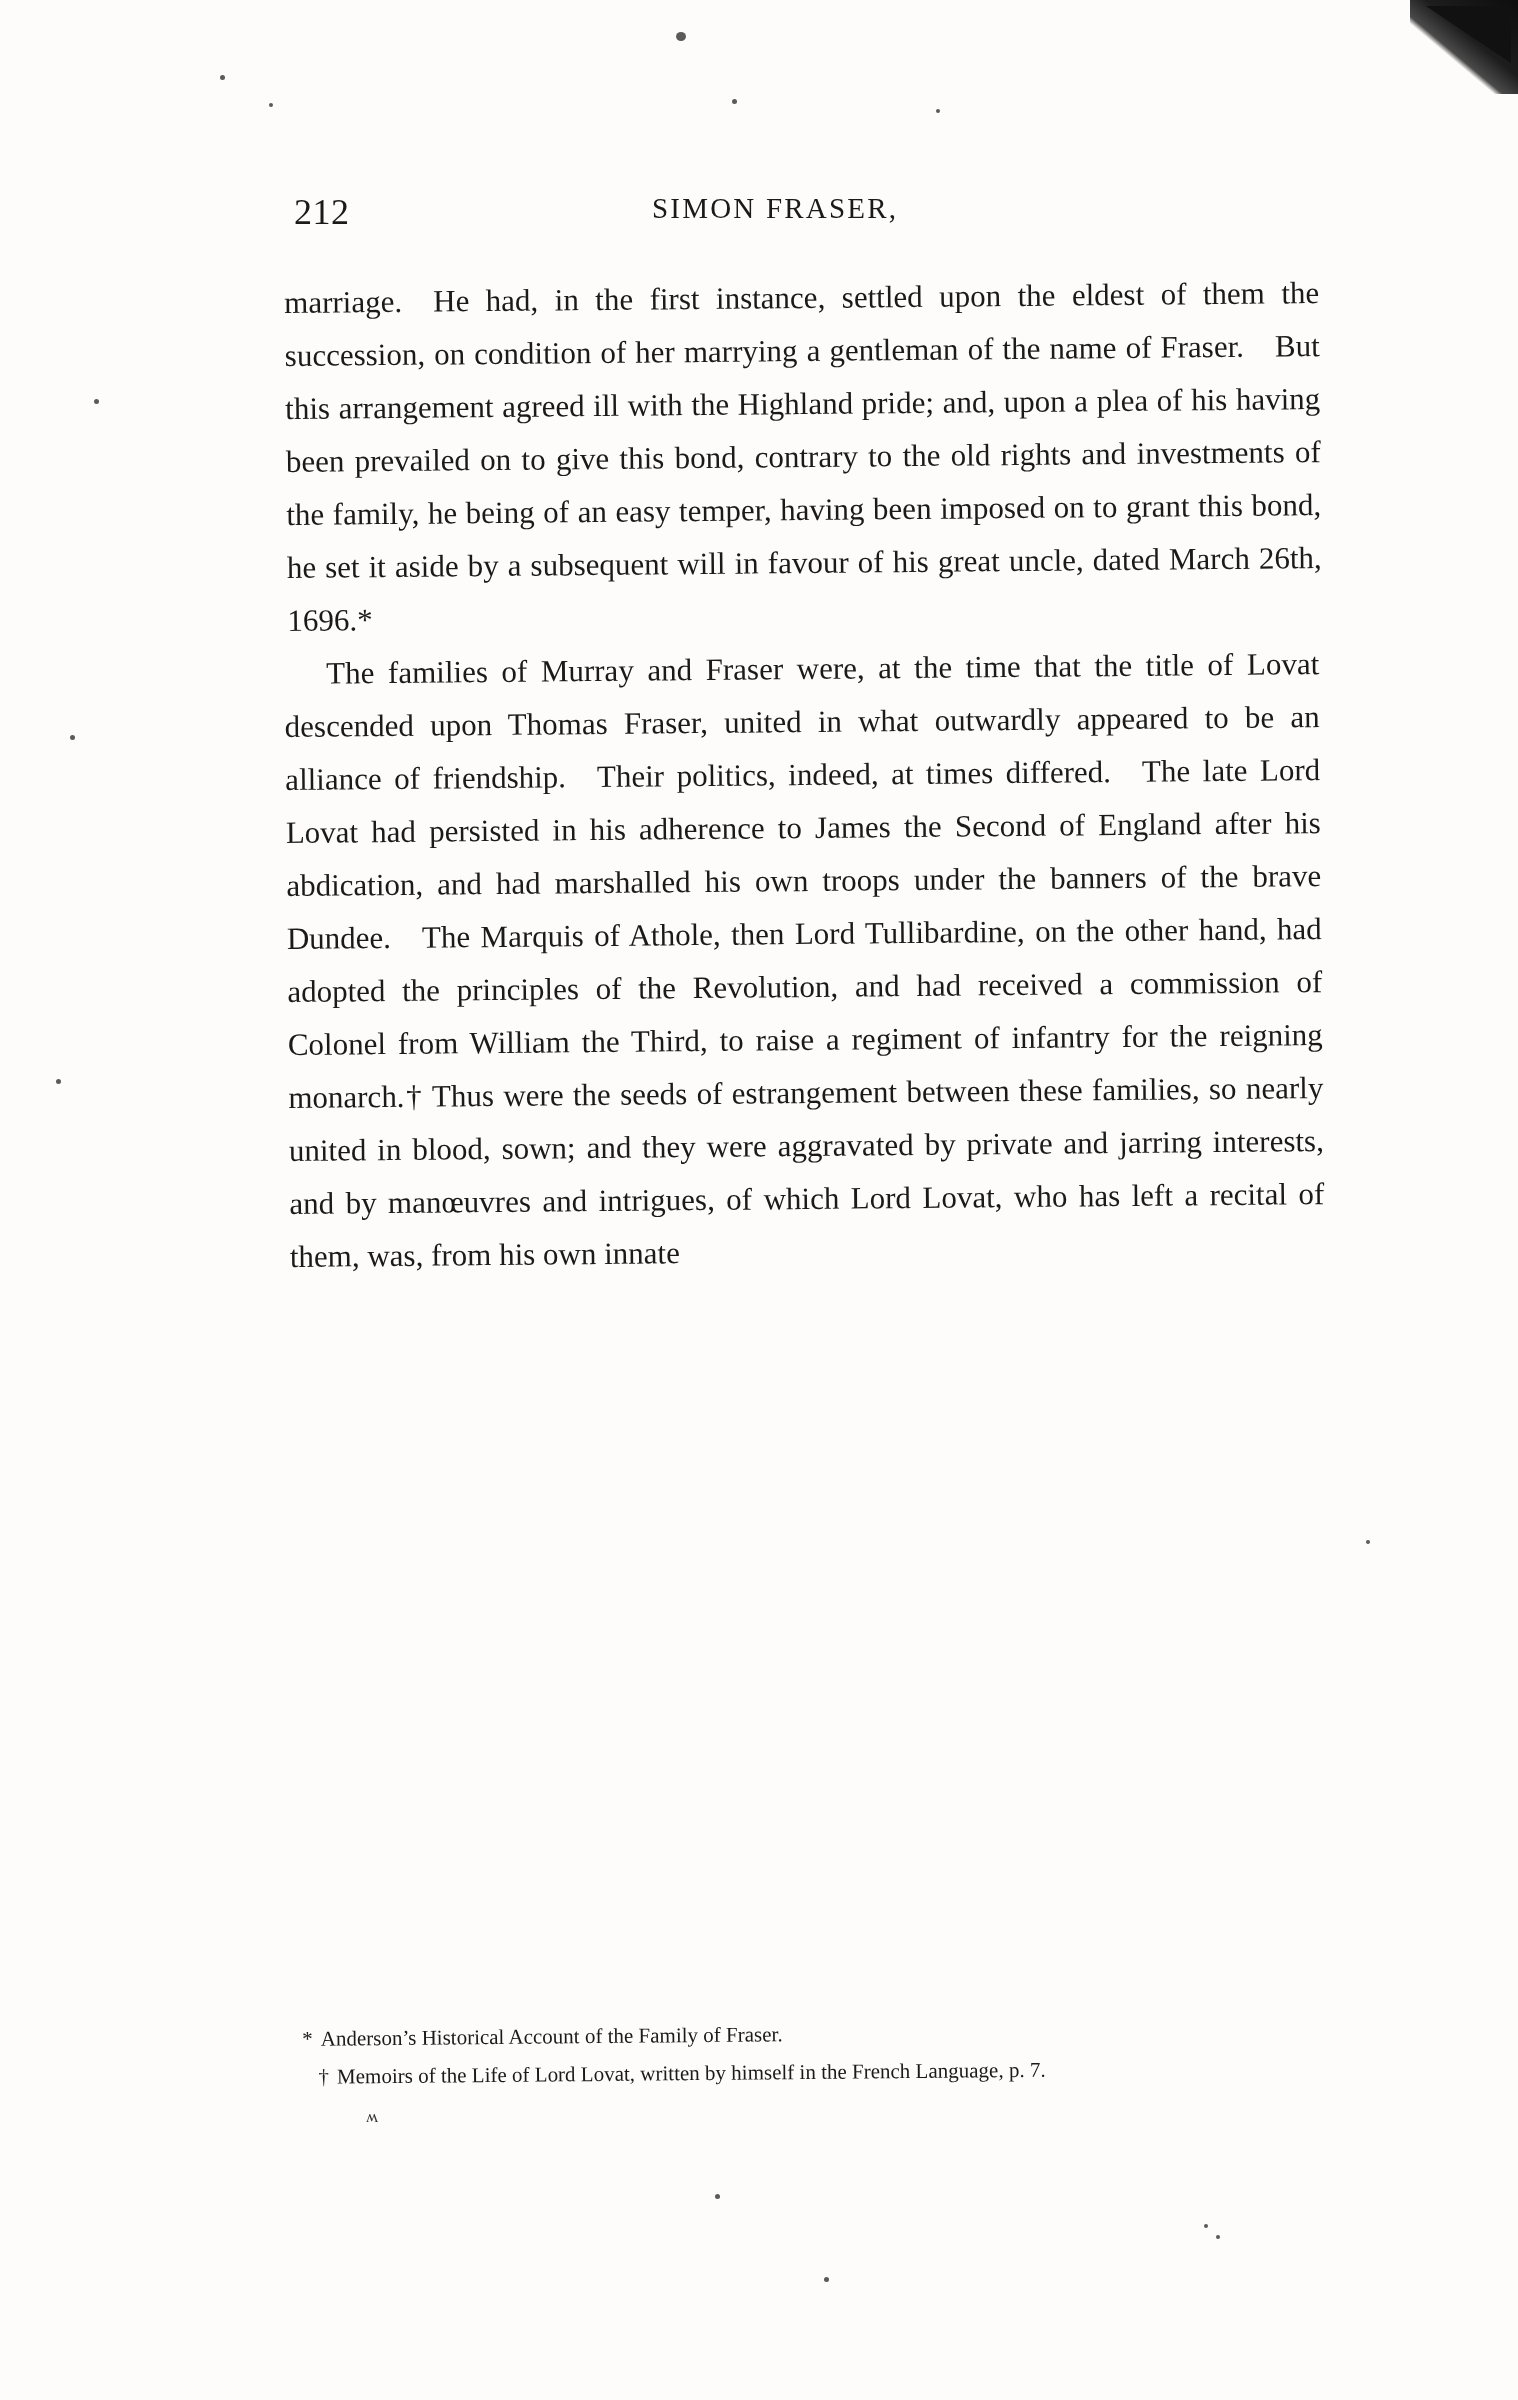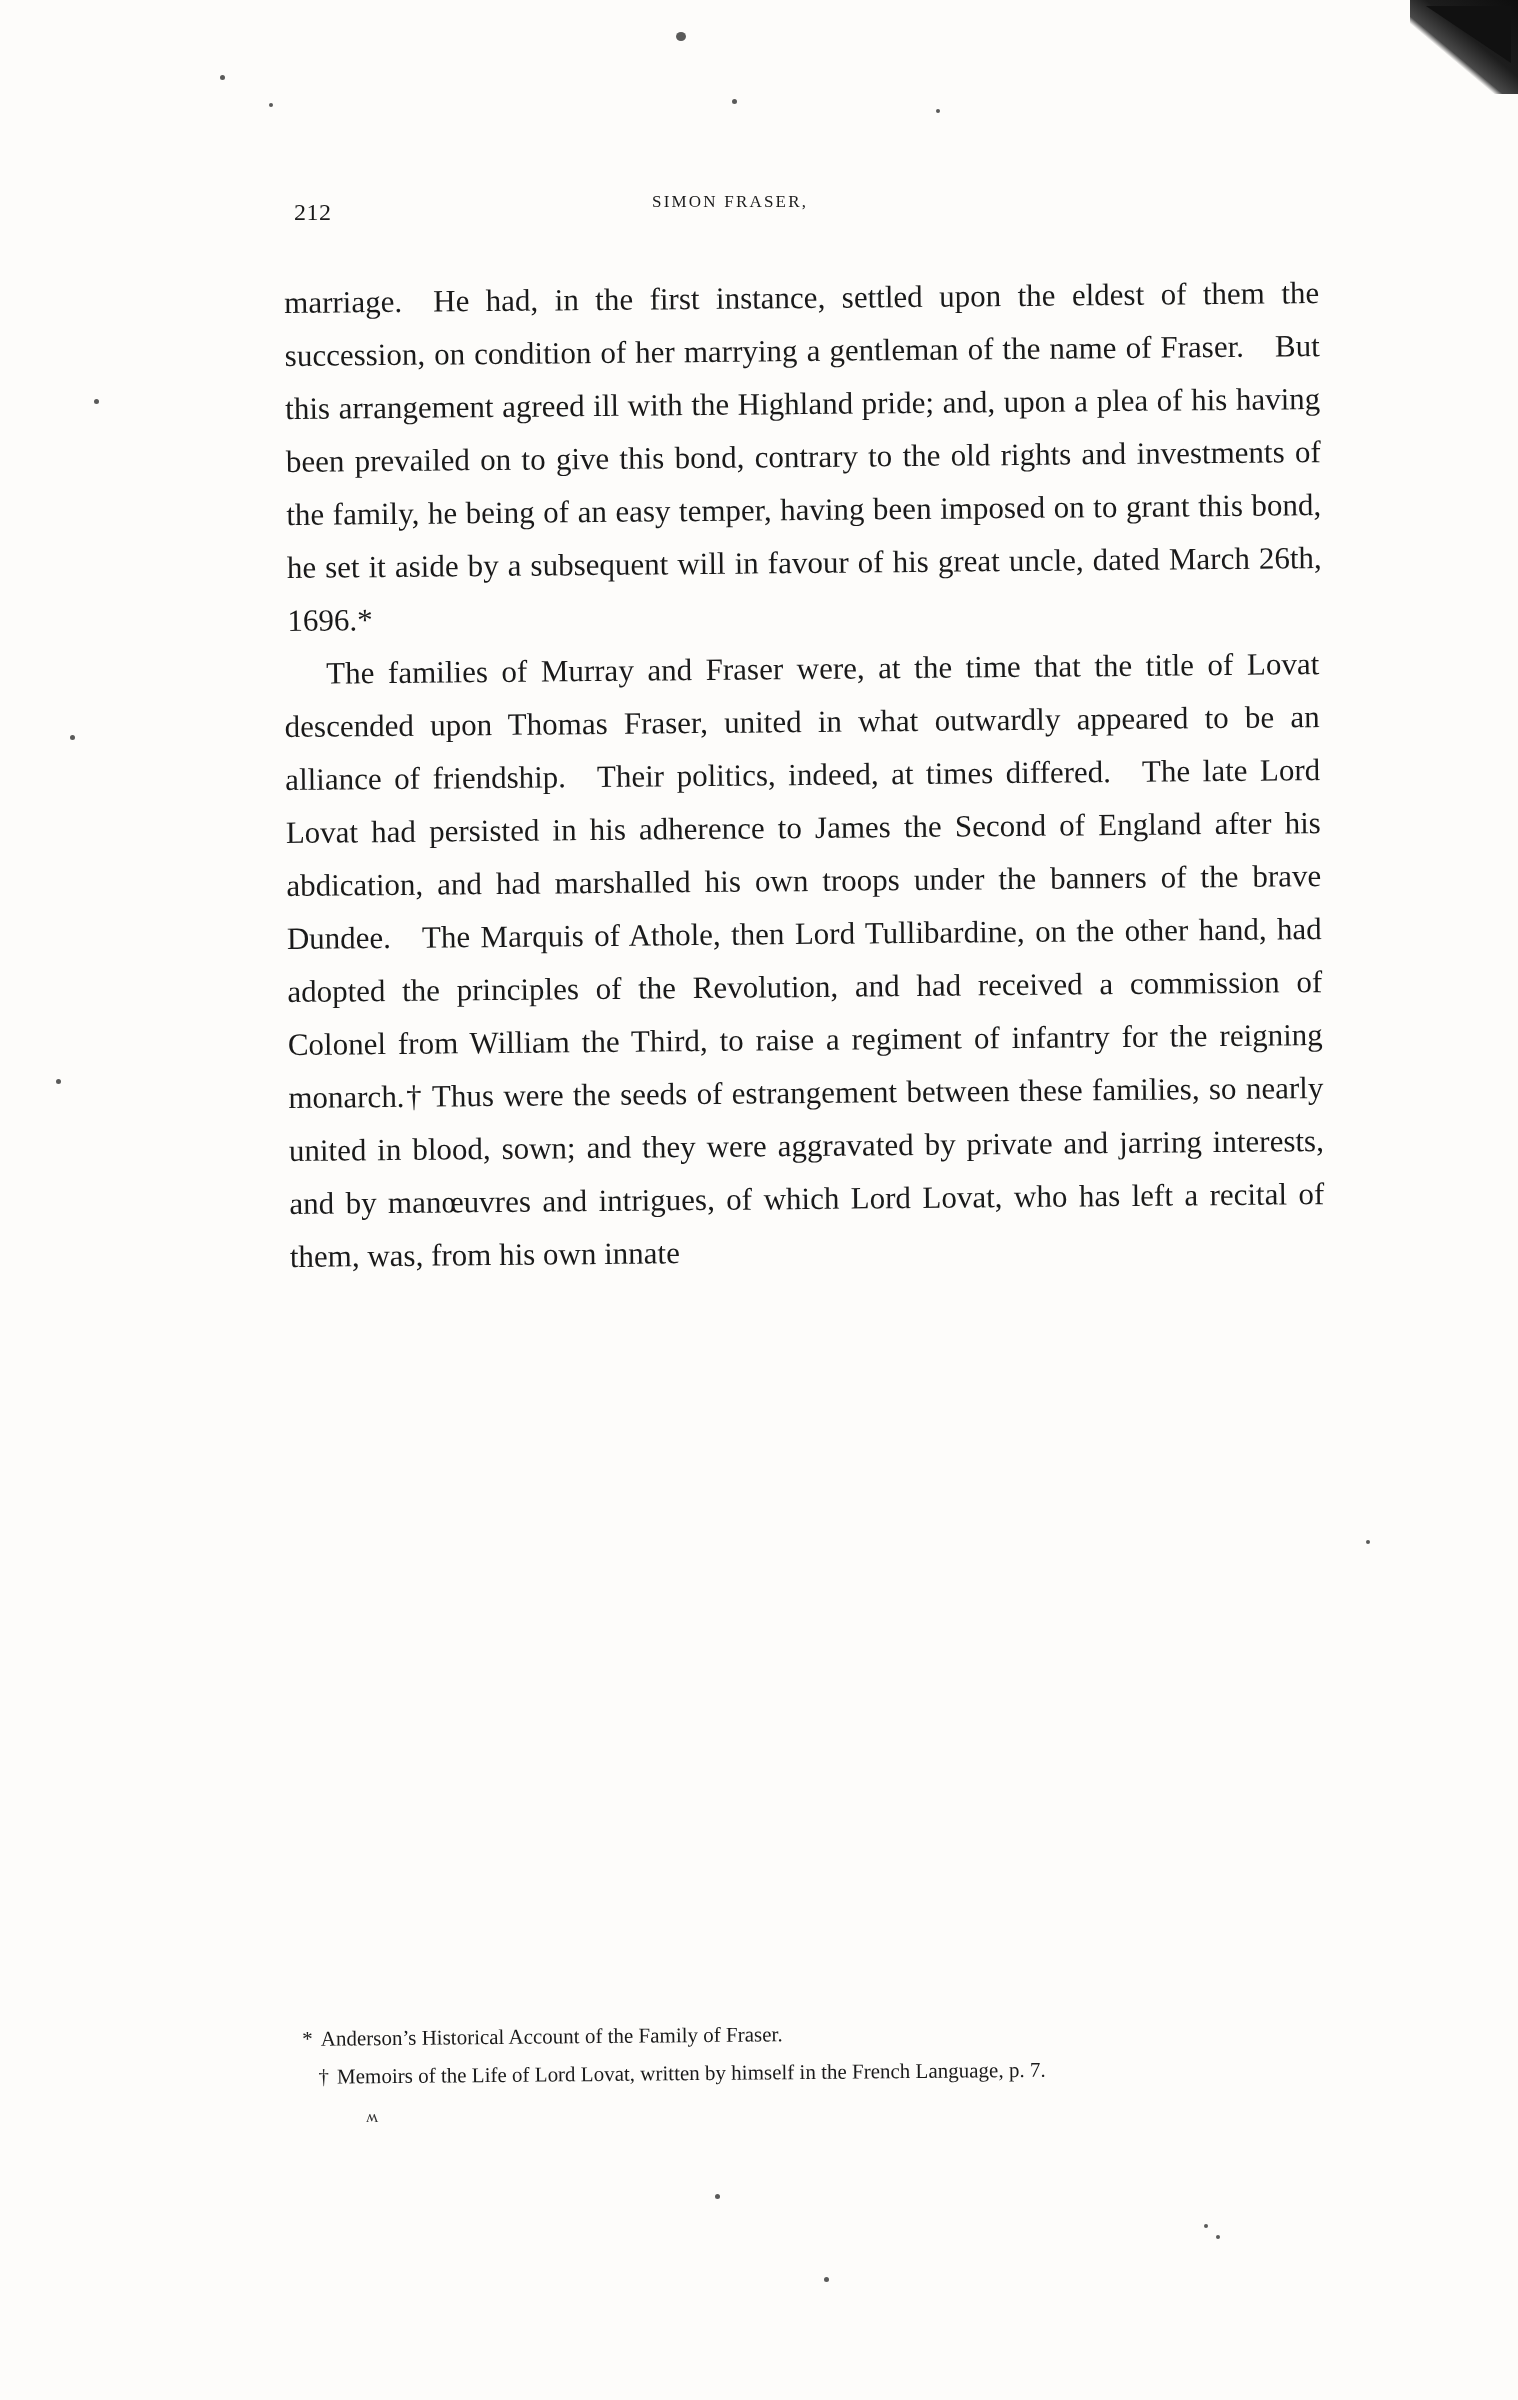--- a/index.html
+++ b/index.html
@@ -61,29 +61,29 @@
   }
 
   .page-header {
     position: relative;
     height: 55px;
     margin-bottom: 38px;
   }
   .page-number {
     position: absolute;
     left: 10px;
-    top: 16px;
-    font-size: 24px;
+    top: 8px;
+    font-size: 36px;
     letter-spacing: 0.5px;
   }
   .running-head {
     position: absolute;
     left: 368px;
     top: 9px;
-    font-size: 17px;
+    font-size: 29px;
     letter-spacing: 2.2px;
     font-variant: small-caps;
     text-transform: uppercase;
   }
 
   p.body-par {
     margin: 0;
     font-size: 31px;
     line-height: 53px;
     text-align: justify;

